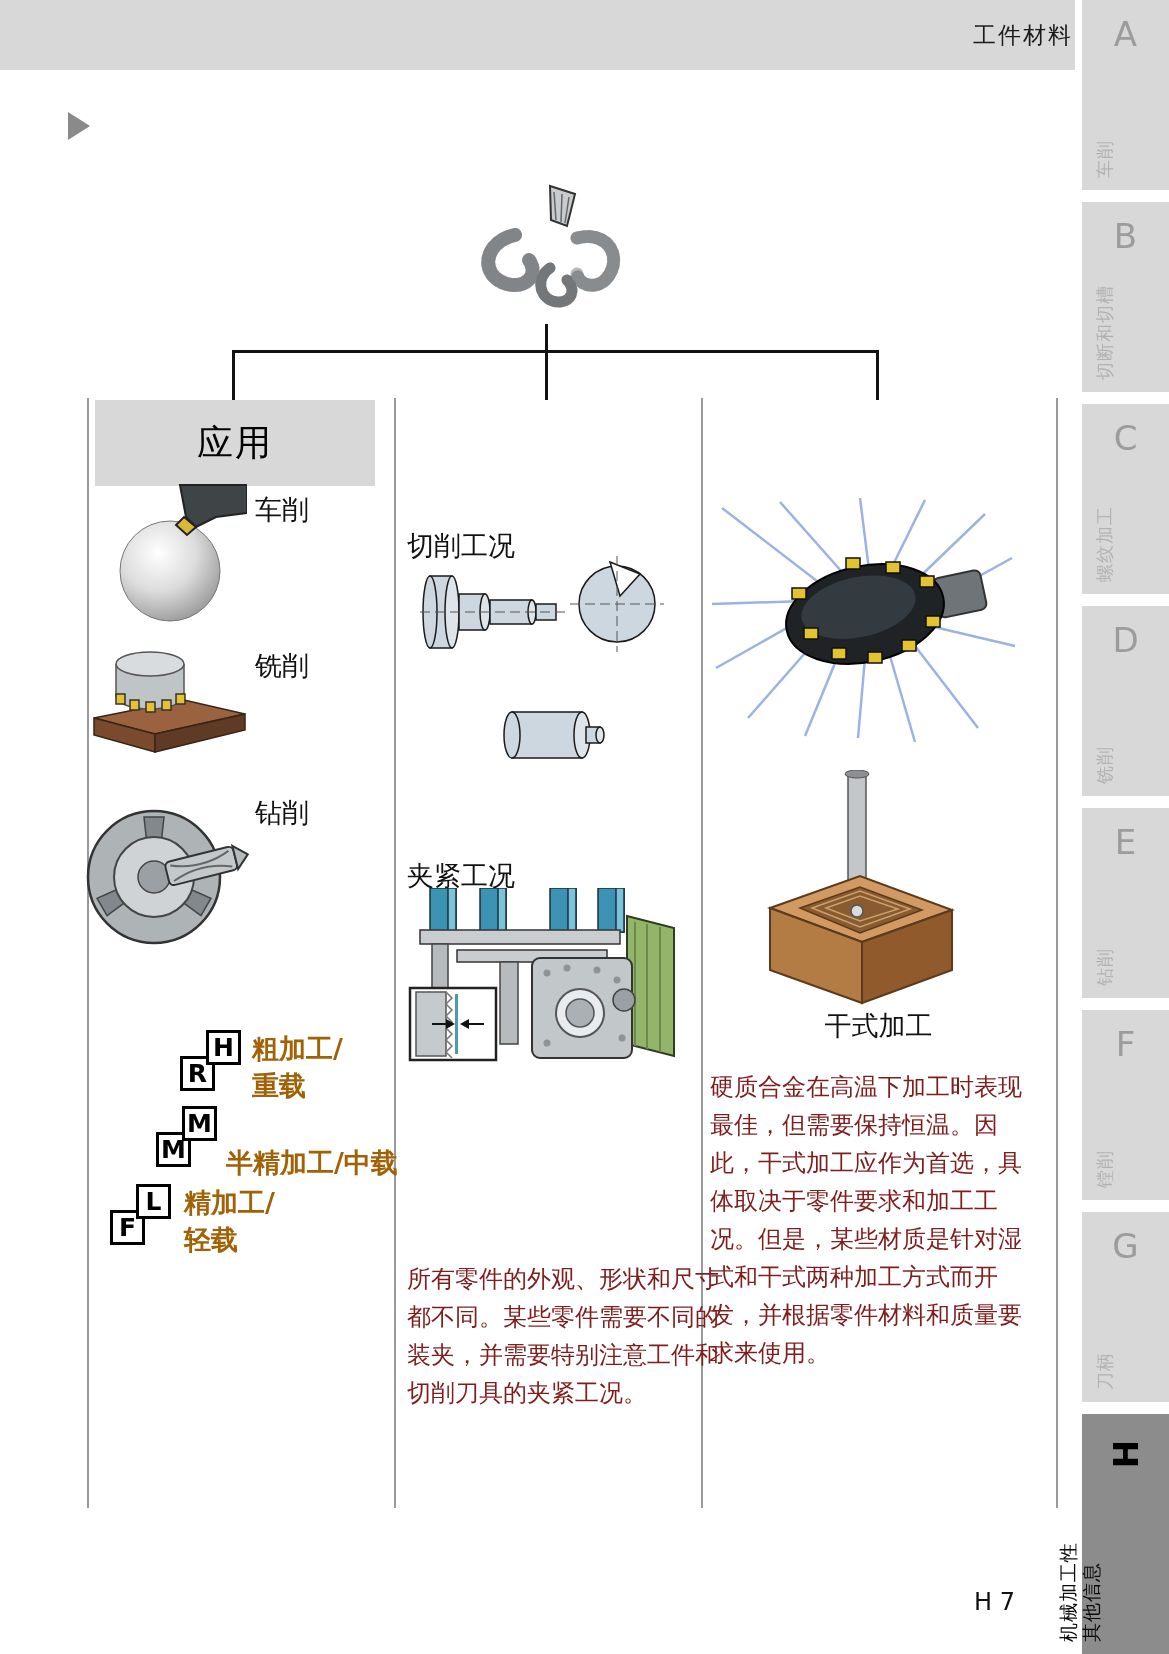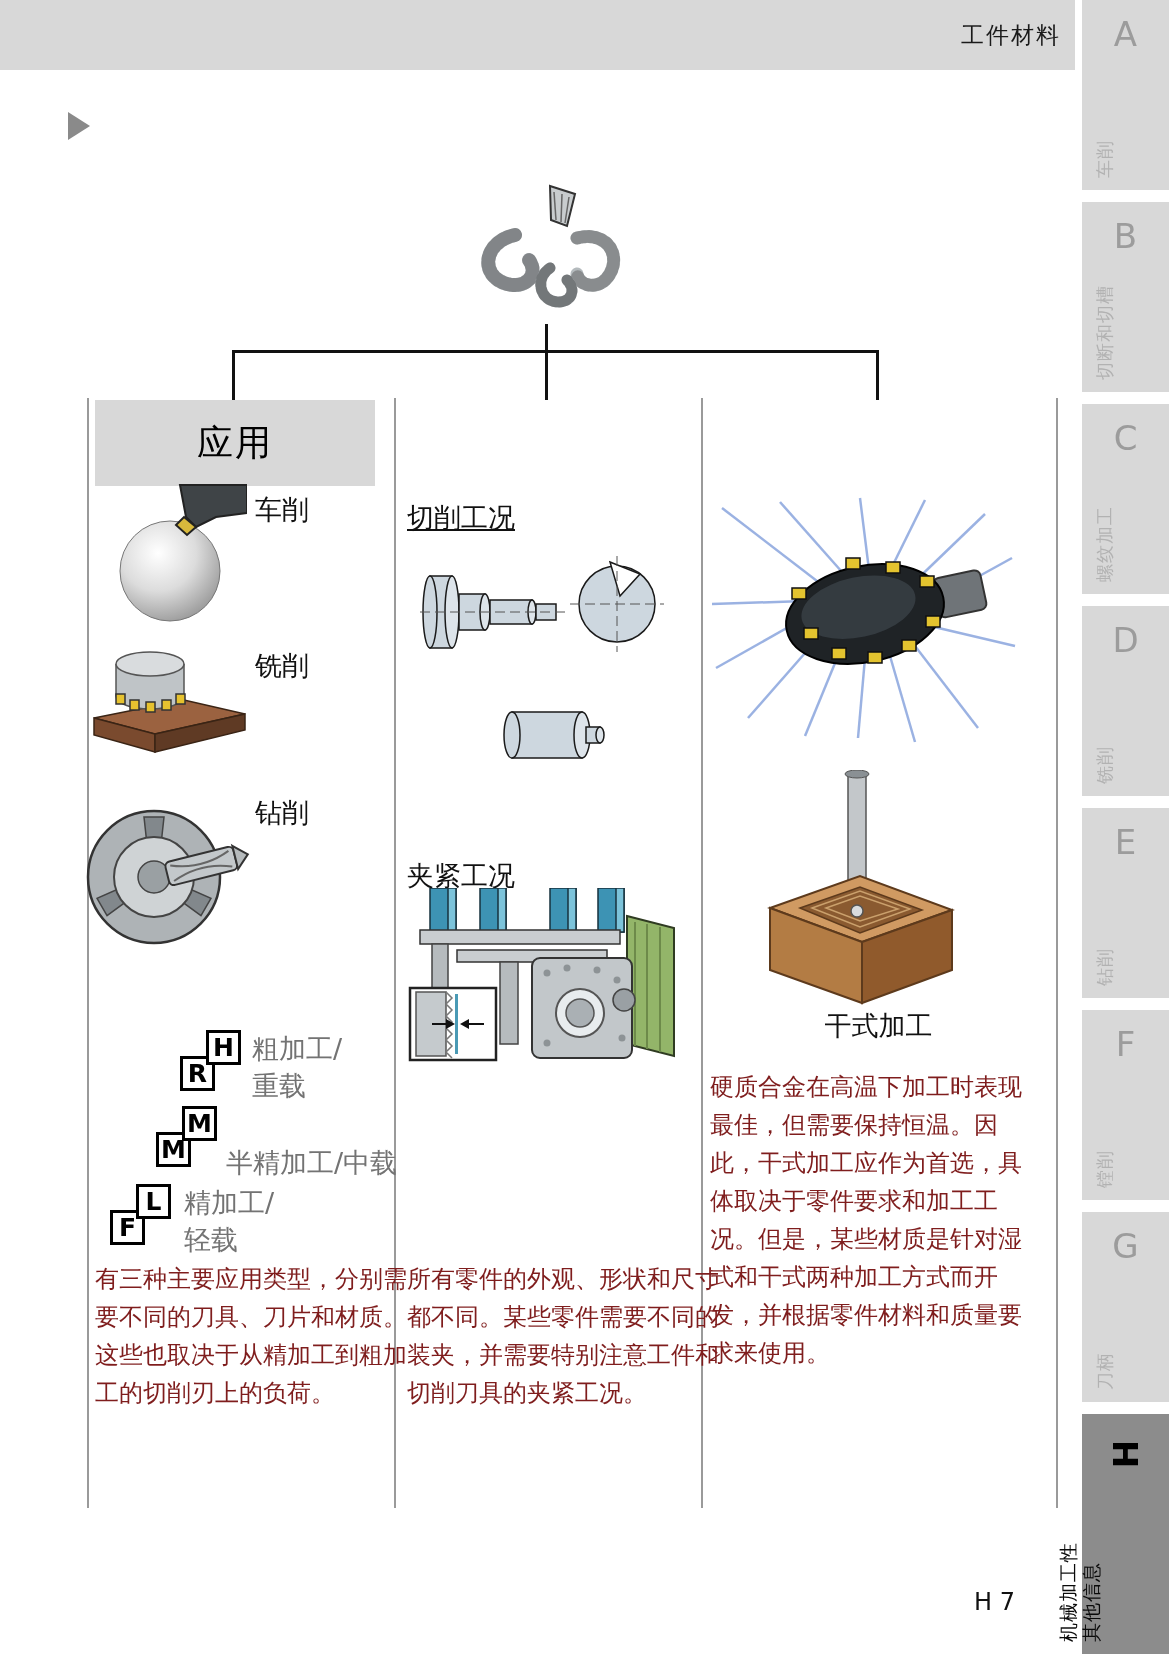--- a/index.html
+++ b/index.html
@@ -1,21 +1,21 @@
 <!DOCTYPE html>
 <html><head>
 <meta charset="utf-8">
 <style>
   html,body{margin:0;padding:0;background:#fff;}
   .page{position:relative;width:1169px;height:1654px;background:#fff;overflow:hidden;
         font-family:"DejaVu Sans",sans-serif;color:#1a1a1a;}
   
   .topbar{position:absolute;left:0;top:0;width:1075px;height:70px;background:#d8d8d8;
           display:flex;align-items:center;justify-content:flex-end;}
-  .topbar-title{font-size:23px;color:#1a1a1a;padding-right:14px;letter-spacing:2px;}
+  .topbar-title{font-size:23px;color:#1a1a1a;padding-right:2px;letter-spacing:2px;}
   
   .marker{position:absolute;left:68px;top:112px;width:0;height:0;
           border-left:22px solid #8a8a8a;border-top:14px solid transparent;border-bottom:14px solid transparent;}
   
   .tab{position:absolute;left:1082px;width:87px;background:#d8d8d8;}
   .tab-letter{display:block;text-align:center;margin-top:14px;font-size:34px;color:#9c9c9c;}
   .tab-vlabel{position:absolute;bottom:12px;left:33px;display:inline-block;width:max-content;
               transform-origin:0 100%;transform:rotate(-90deg);
               font-size:18px;line-height:21px;color:#b2b2b2;white-space:pre-line;letter-spacing:1px;}
   .tab.active{background:#8c8c8c;}
@@ -31,21 +31,21 @@
   
   .lbl{position:absolute;font-size:27px;color:#111;}
   .lbl.center{text-align:center;}
   
   .para{position:absolute;font-size:24px;line-height:38px;color:#7f1d1d;text-align:left;}
   
   .ltr-box{position:absolute;width:35px;height:35px;background:#fff;border:3px solid #000;
            display:flex;align-items:center;justify-content:center;font-weight:bold;font-size:25px;color:#000;box-sizing:border-box;}
   .ltr-box.back{z-index:1;}
   .ltr-box.front{z-index:2;}
-  .stair-lbl{position:absolute;font-size:27px;line-height:37px;color:#737373;white-space:pre-line;z-index:3;}
+  .stair-lbl{position:absolute;font-size:27px;line-height:37px;color:#a16207;white-space:pre-line;z-index:3;font-weight:bold;}
   .pagenum{position:absolute;left:900px;top:1588px;width:115px;text-align:right;font-size:24px;color:#111;}
   svg{position:absolute;}
 </style>
 </head>
 <body>
 
 <div class="page">
 
   <div class="topbar">
     <span class="topbar-title">工件材料</span>
@@ -164,23 +164,22 @@
 
   <div class="ltr-box back" style="left:156px;top:1132px;">M</div>
   <div class="ltr-box front" style="left:182px;top:1106px;">M</div>
   <div class="stair-lbl" style="left:226px;top:1108px;margin-top:36px;">半精加工/中载</div>
 
   <div class="ltr-box back" style="left:110px;top:1210px;">F</div>
   <div class="ltr-box front" style="left:136px;top:1184px;">L</div>
   <div class="stair-lbl" style="left:184px;top:1184px;">精加工/
 轻载</div>
 
-  <div class="para" style="left:95px;top:1260px;width:318px;">有三种主要应用类型，分别需要不同的刀具、刀片和材质。这些也取决于从精加工到粗加工的切削刃上的负荷。</div>
-
-  <div class="lbl" style="left:407px;top:500px;text-decoration:underline;">切削工况</div>
+
+  <div class="lbl" style="left:407px;top:528px;">切削工况</div>
 
   <svg style="left:412px;top:542px;" width="265" height="255" viewBox="0 0 265 255">
     <g fill="#cdd7df" stroke="#1a1a1a" stroke-width="1.5">
       <rect x="18" y="34" width="22" height="72"></rect>
       <ellipse cx="18" cy="70" rx="7" ry="36"></ellipse>
       <ellipse cx="40" cy="70" rx="7" ry="36" fill="#dde4ea"></ellipse>
       <rect x="47" y="52" width="26" height="36"></rect>
       <ellipse cx="73" cy="70" rx="5" ry="18" fill="#dde4ea"></ellipse>
       <rect x="78" y="58" width="42" height="24"></rect>
       <ellipse cx="120" cy="70" rx="4" ry="12" fill="#dde4ea"></ellipse>

